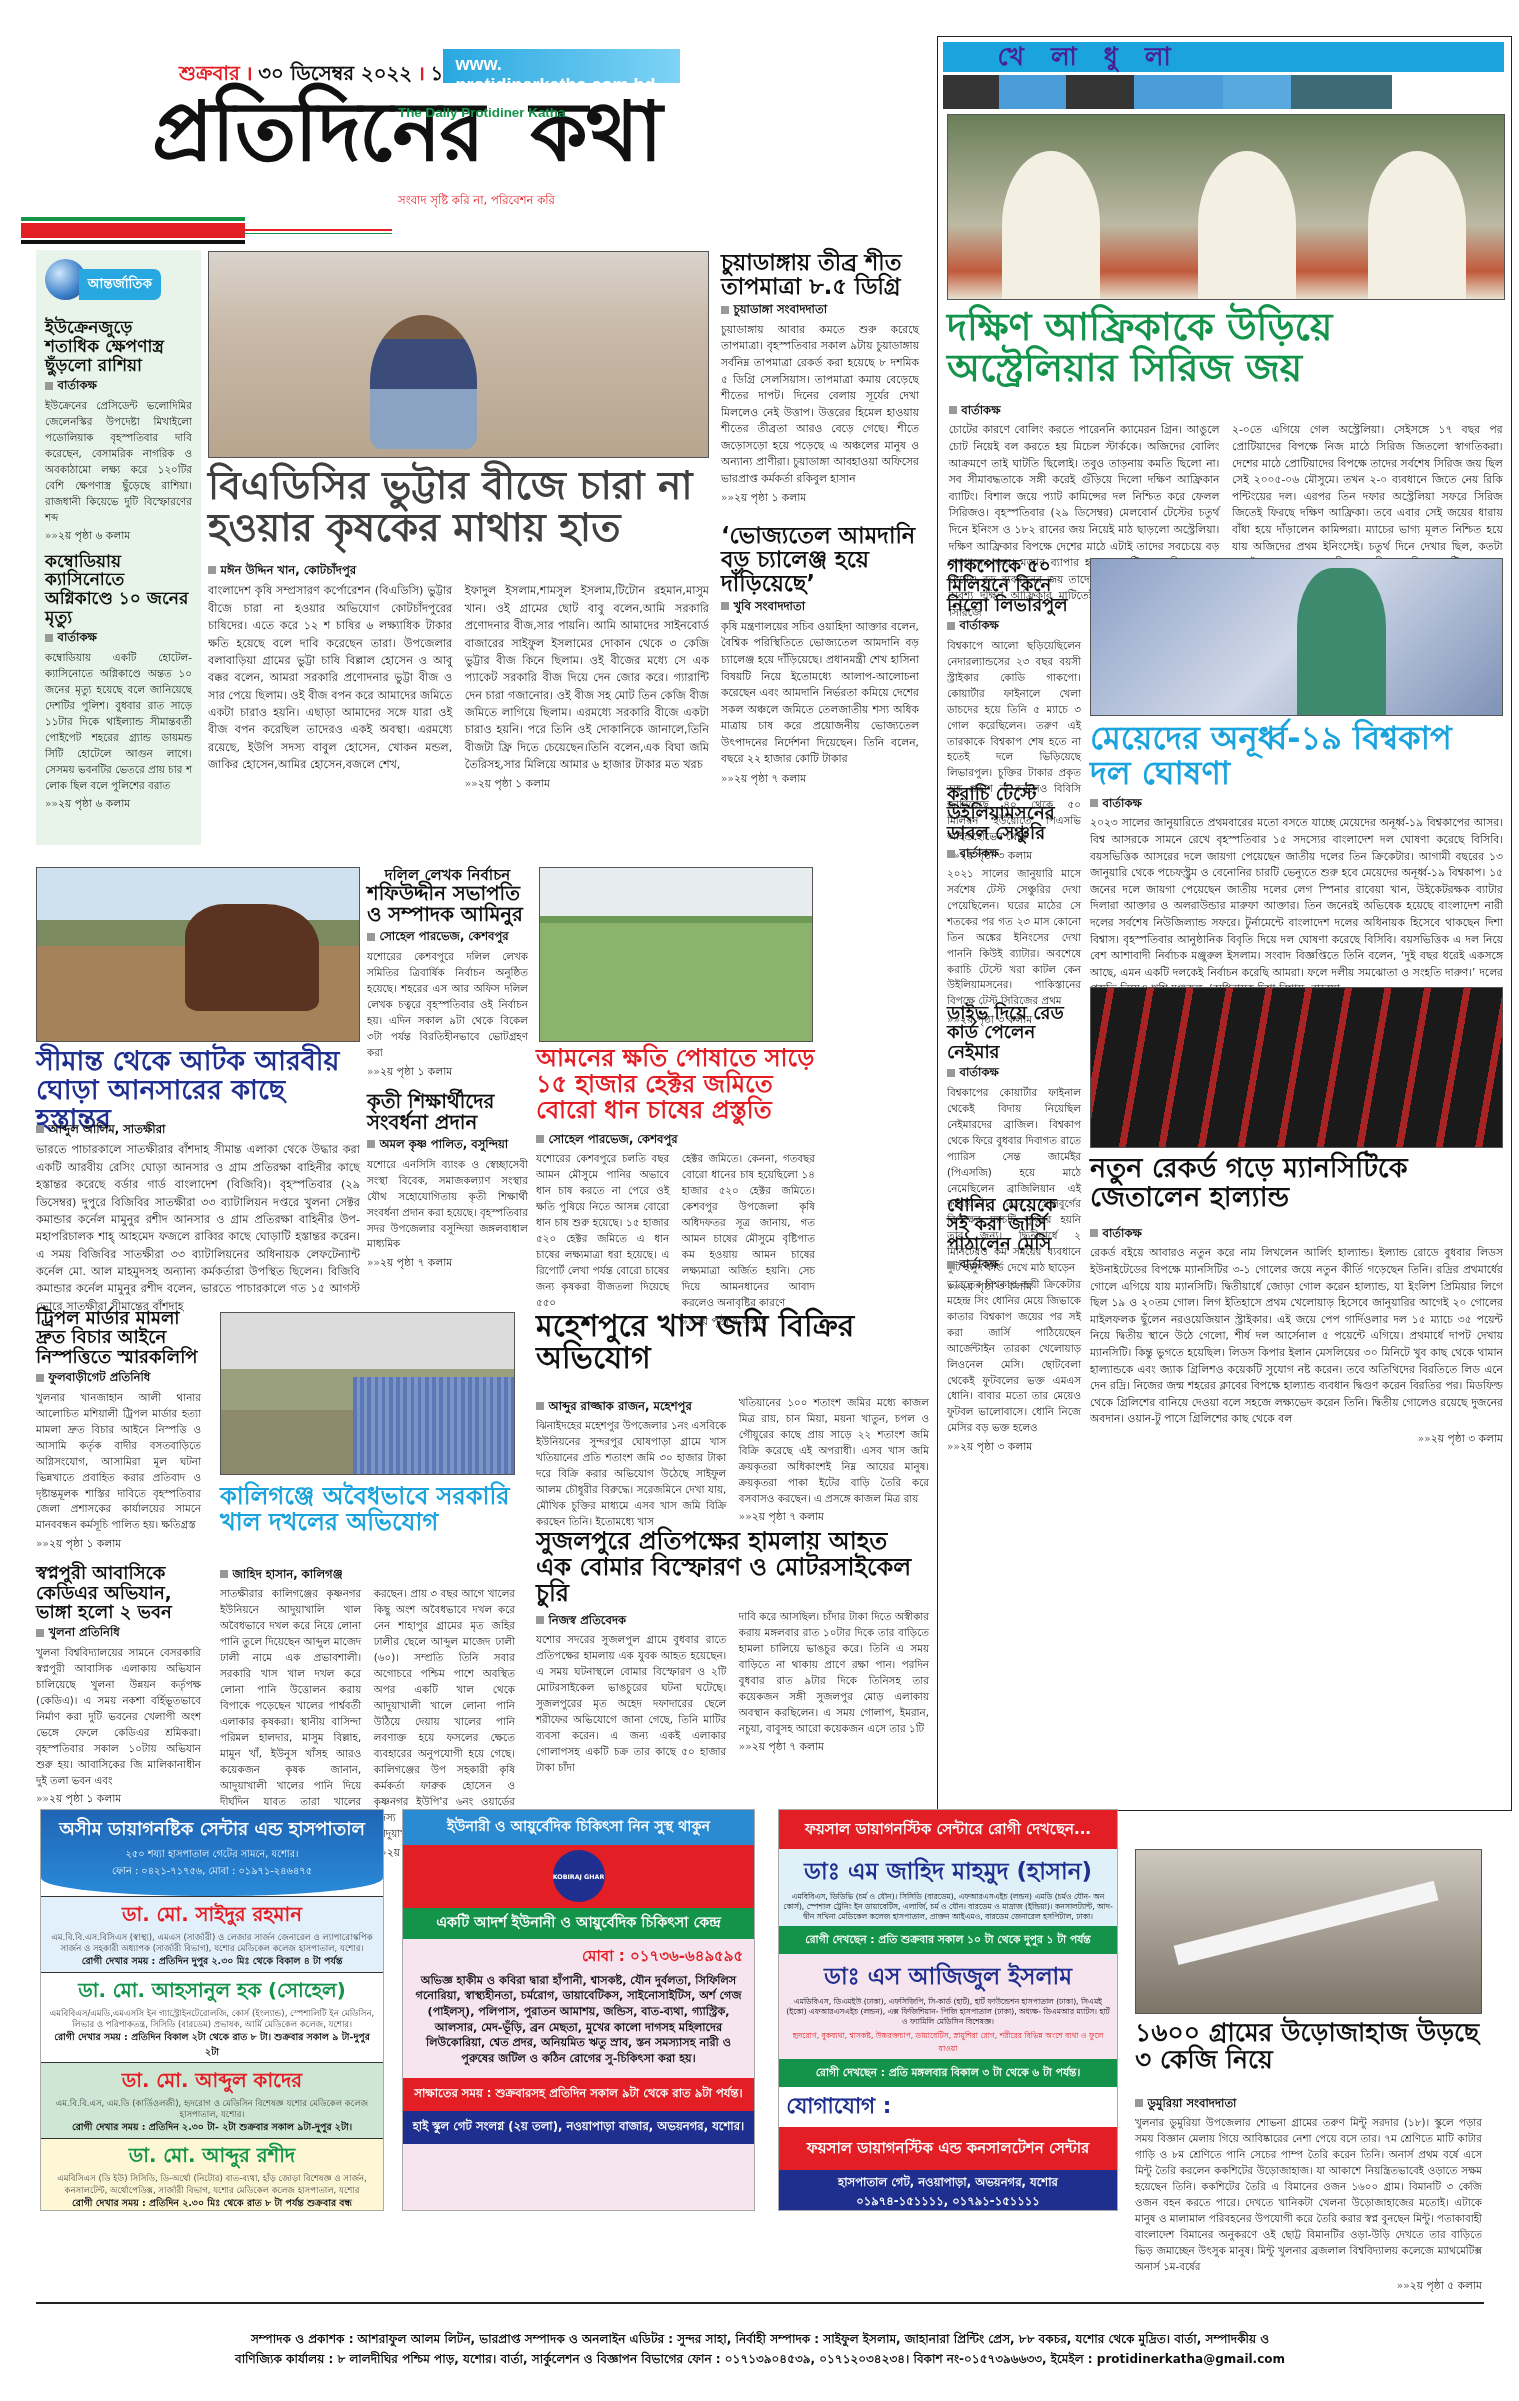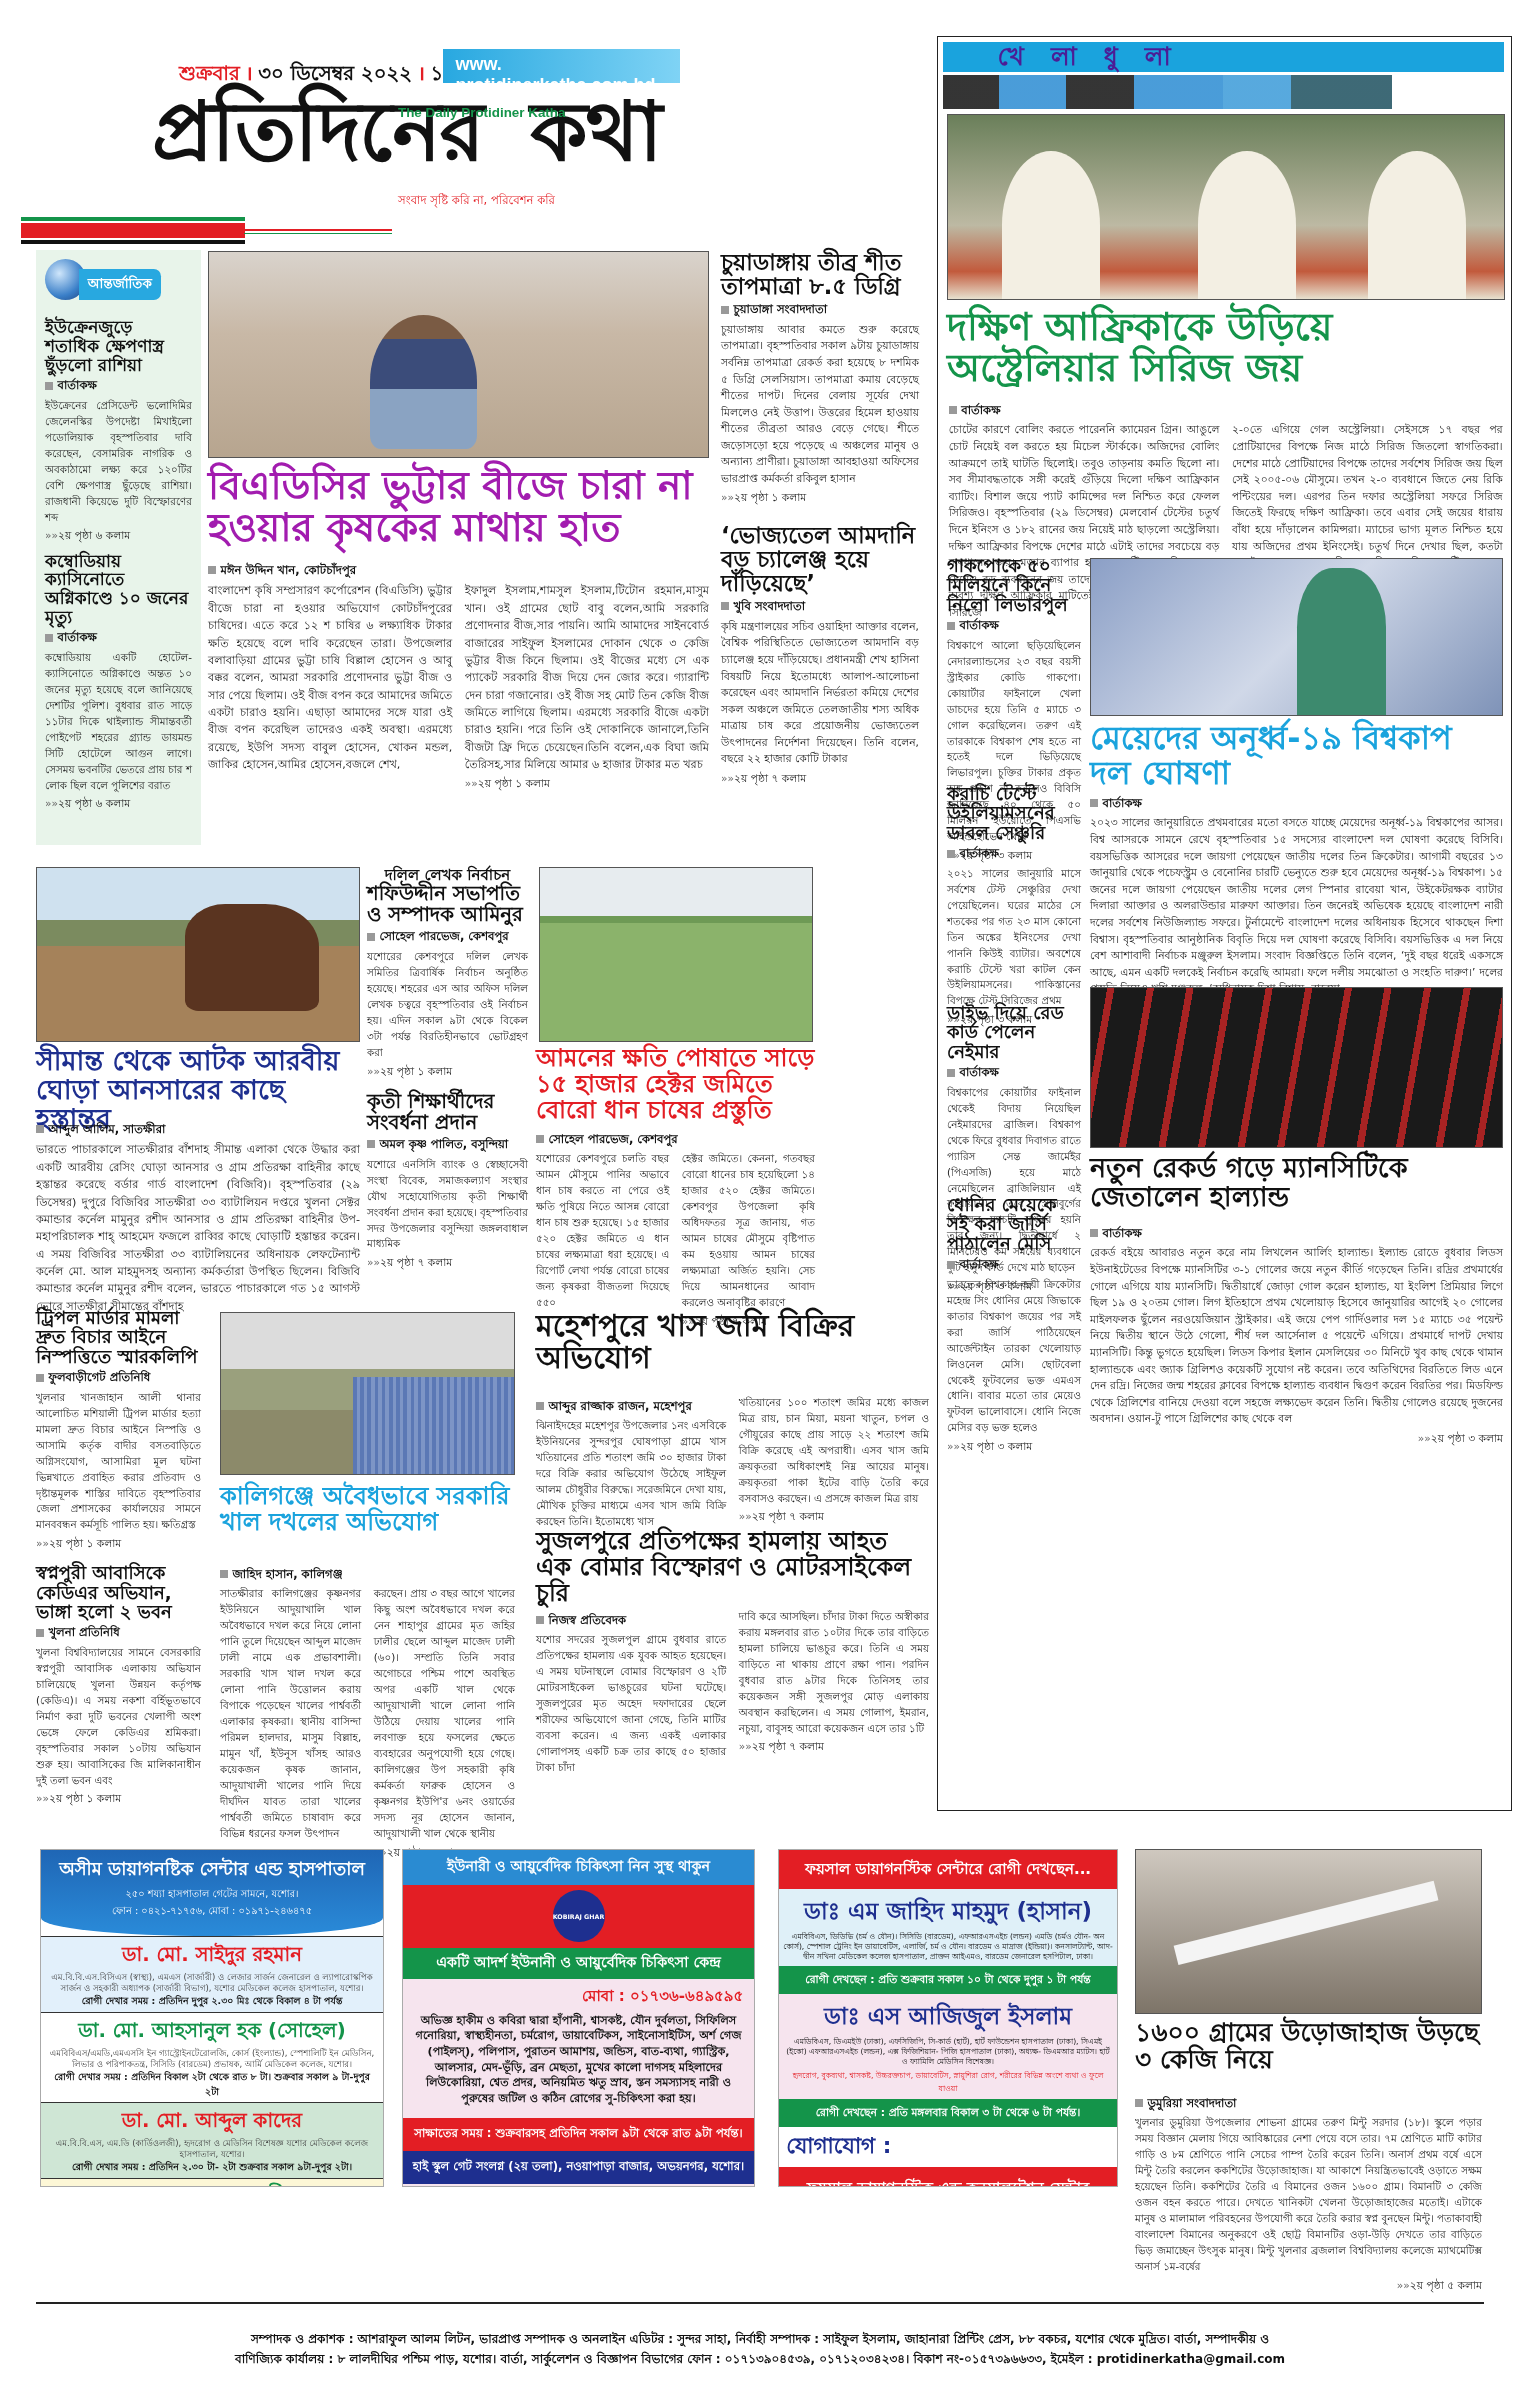--- a/index.html
+++ b/index.html
@@ -69,21 +69,21 @@
   <div class="jump">২য় পৃষ্ঠা ৬ কলাম</div>
   <h3 class="hl">কম্বোডিয়ায় ক্যাসিনোতে অগ্নিকাণ্ডে ১০ জনের মৃত্যু</h3>
   <div class="by">বার্তাকক্ষ</div>
   <div class="body">কম্বোডিয়ায় একটি হোটেল-ক্যাসিনোতে অগ্নিকাণ্ডে অন্তত ১০ জনের মৃত্যু হয়েছে বলে জানিয়েছে দেশটির পুলিশ। বুধবার রাত সাড়ে ১১টার দিকে থাইল্যান্ড সীমান্তবর্তী পোইপেট শহরের গ্র্যান্ড ডায়মন্ড সিটি হোটেলে আগুন লাগে। সেসময় ভবনটির ভেতরে প্রায় চার শ লোক ছিল বলে পুলিশের বরাত</div>
   <div class="jump">২য় পৃষ্ঠা ৬ কলাম</div>
 </div>
 
 <style>
 #leadPhoto{left:208px;top:251px;width:501px;height:207px;background:linear-gradient(180deg,#d9d3cc 0%,#c8b8a6 40%,#b7a58f 100%)}
 #leadPhoto .person{position:absolute;left:161px;top:63px;width:107px;height:134px;border-radius:50% 50% 10% 10%;background:linear-gradient(180deg,#7a5b44 0 18%,#3b4c7a 18% 55%,#8aa3c2 55% 100%)}
-#leadHead{left:208px;top:465px;width:501px;font-size:39px;color:#a21caf}
+#leadHead{left:208px;top:465px;width:501px;font-size:39px;color:#404040}
 #leadBody{left:208px;top:559px;width:501px}
 </style>
 <div class="abs photo" id="leadPhoto">
     <div class="person"></div>
   </div>
 <div class="abs hl" id="leadHead">বিএডিসির ভুট্টার বীজে চারা না হওয়ার কৃষকের মাথায় হাত</div>
 <div class="abs" id="leadBody">
   <div class="by">মঈন উদ্দিন খান, কোটচাঁদপুর</div>
   <div class="cols2">
     <div class="body">বাংলাদেশ কৃষি সম্প্রসারণ কর্পোরেশন (বিএডিসি) ভুট্টার বীজে চারা না হওয়ার অভিযোগ কোটচাঁদপুরের চাষিদের। এতে করে ১২ শ চাষির ৬ লক্ষ্যাধিক টাকার ক্ষতি হয়েছে বলে দাবি করেছেন তারা। উপজেলার বলাবাড়িয়া গ্রামের ভুট্টা চাষি বিল্লাল হোসেন ও আবু বক্কর বলেন, আমরা সরকারি প্রণোদনার ভুট্টা বীজ ও সার পেয়ে ছিলাম। ওই বীজ বপন করে আমাদের জমিতে একটা চারাও হয়নি। এছাড়া আমাদের সঙ্গে যারা ওই বীজ বপন করেছিল তাদেরও একই অবস্থা। এরমধ্যে রয়েছে, ইউপি সদস্য বাবুল হোসেন, খোকন মন্ডল, জাকির হোসেন,আমির হোসেন,বজলে শেখ,</div>
@@ -308,21 +308,21 @@
         <div class="body">যশোর সদরের সুজলপুল গ্রামে বুধবার রাতে প্রতিপক্ষের হামলায় এক যুবক আহত হয়েছেন। এ সময় ঘটনাস্থলে বোমার বিস্ফোরণ ও ২টি মোটরসাইকেল ভাঙচুরের ঘটনা ঘটেছে। সুজলপুরের মৃত অহেদ দফাদারের ছেলে শরীফের অভিযোগে জানা গেছে, তিনি মাটির ব্যবসা করেন। এ জন্য একই এলাকার গোলাপসহ একটি চক্র তার কাছে ৫০ হাজার টাকা চাঁদা</div>
       </div>
       <div>
         <div class="body">দাবি করে আসছিল। চাঁদার টাকা দিতে অস্বীকার করায় মঙ্গলবার রাত ১০টার দিকে তার বাড়িতে হামলা চালিয়ে ভাঙচুর করে। তিনি এ সময় বাড়িতে না থাকায় প্রাণে রক্ষা পান। পরদিন বুধবার রাত ৯টার দিকে তিনিসহ তার কয়েকজন সঙ্গী সুজলপুর মোড় এলাকায় অবস্থান করছিলেন। এ সময় গোলাপ, ইমরান, নচুয়া, বাবুসহ আরো কয়েকজন এসে তার ১টি</div>
         <div class="jump">২য় পৃষ্ঠা ৭ কলাম</div>
       </div>
     </div>
   </div>
 
 <style>
-.ad{position:absolute;top:1849px;height:338px;border:0.9px solid #aaa;overflow:hidden;text-align:center}
+.ad{position:absolute;top:1809px;height:402px;border:0.9px solid #aaa;overflow:hidden;text-align:center}
 #adAshim{left:40px;width:344px}
 #adAshim .top{background:linear-gradient(180deg,#1f66b5,#2a8bd9);color:#fff;padding:5.4px 3.6px 16px;border-radius:0 0 50% 50%/0 0 18px 18px}
 #adAshim .top .t{font-size:18px;font-weight:bold}
 #adAshim .top .s{font-size:9.8px}
 .doc{border-top:1.8px solid #333;padding:2.7px 5.4px}
 .doc .n{font-size:19.7px;font-weight:bold}
 .doc .d{font-size:8.5px;color:#444;line-height:1.3}
 .doc .h{font-size:9.4px;font-weight:bold}
 #adKob{left:402px;width:353px;background:#f6e4ee}
 #adKob .tag{background:#2a8bd2;color:#fff;font-weight:bold;font-size:14.3px;padding:5.4px}

